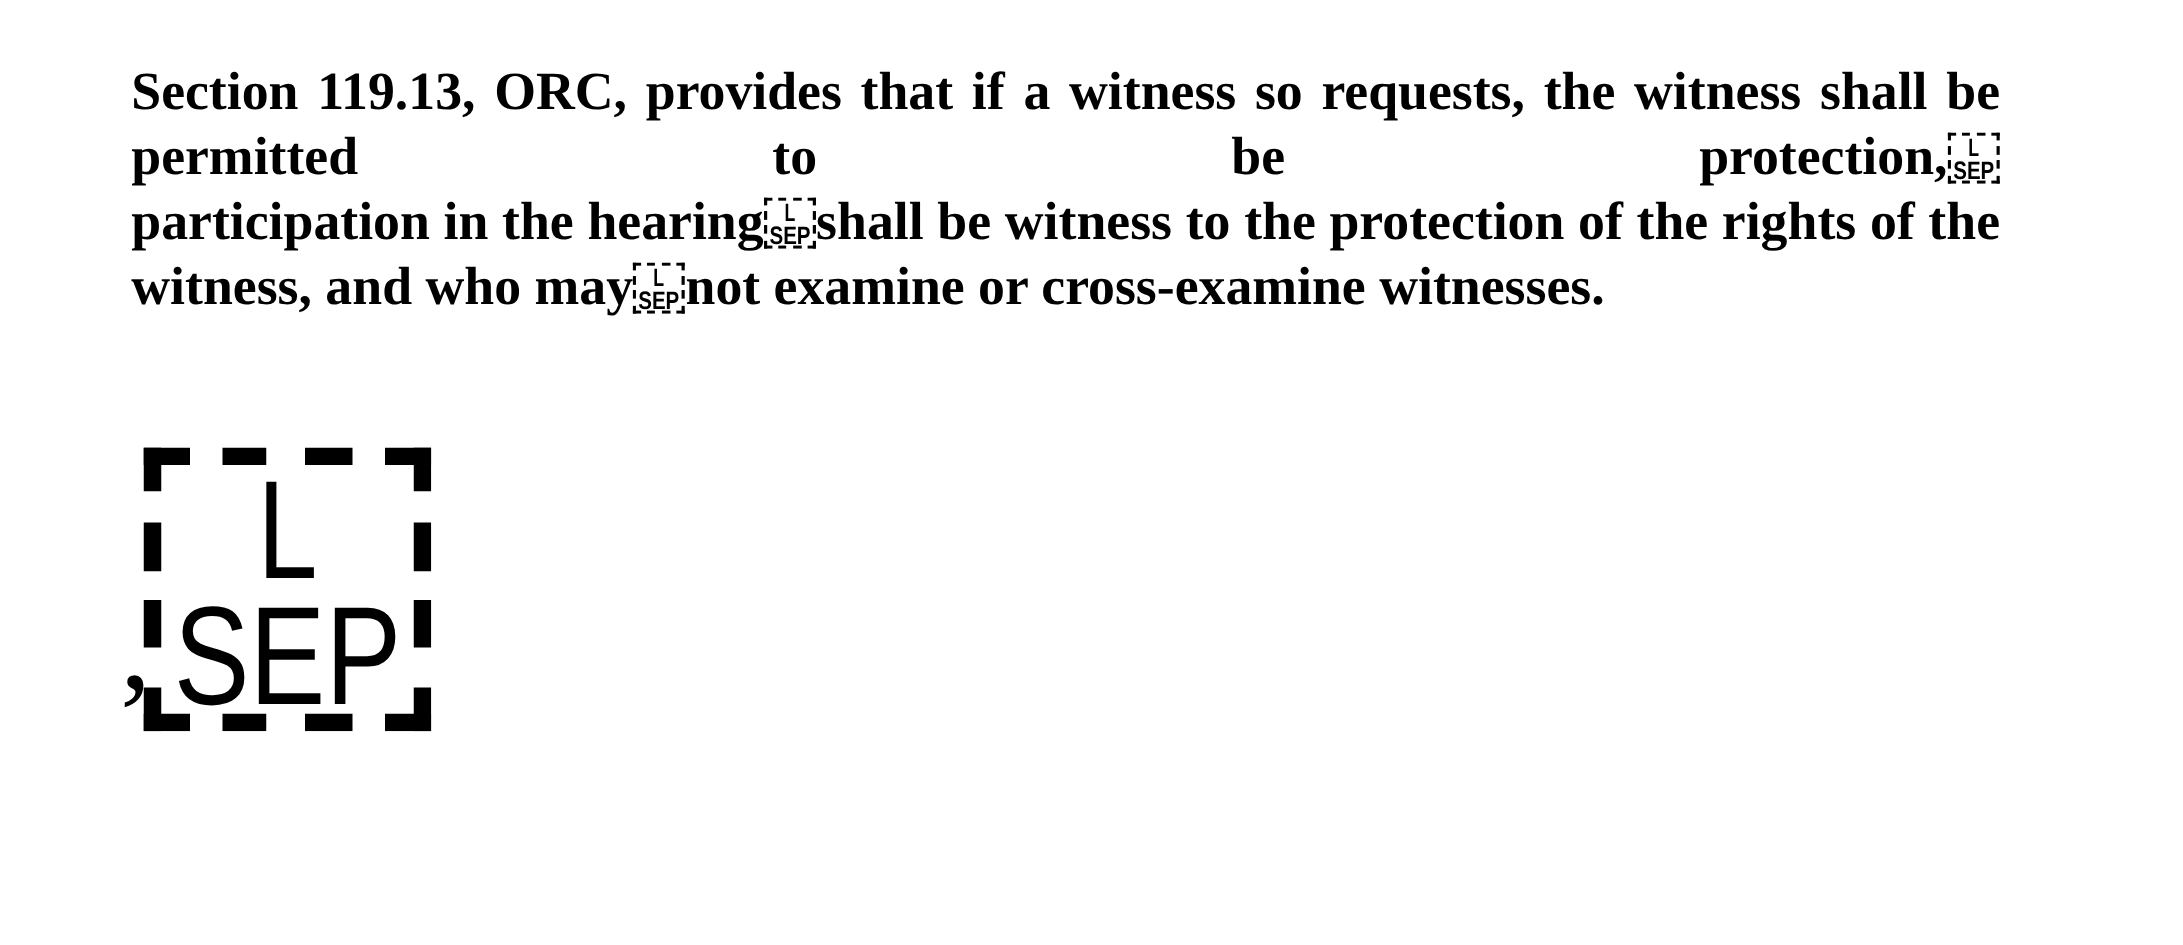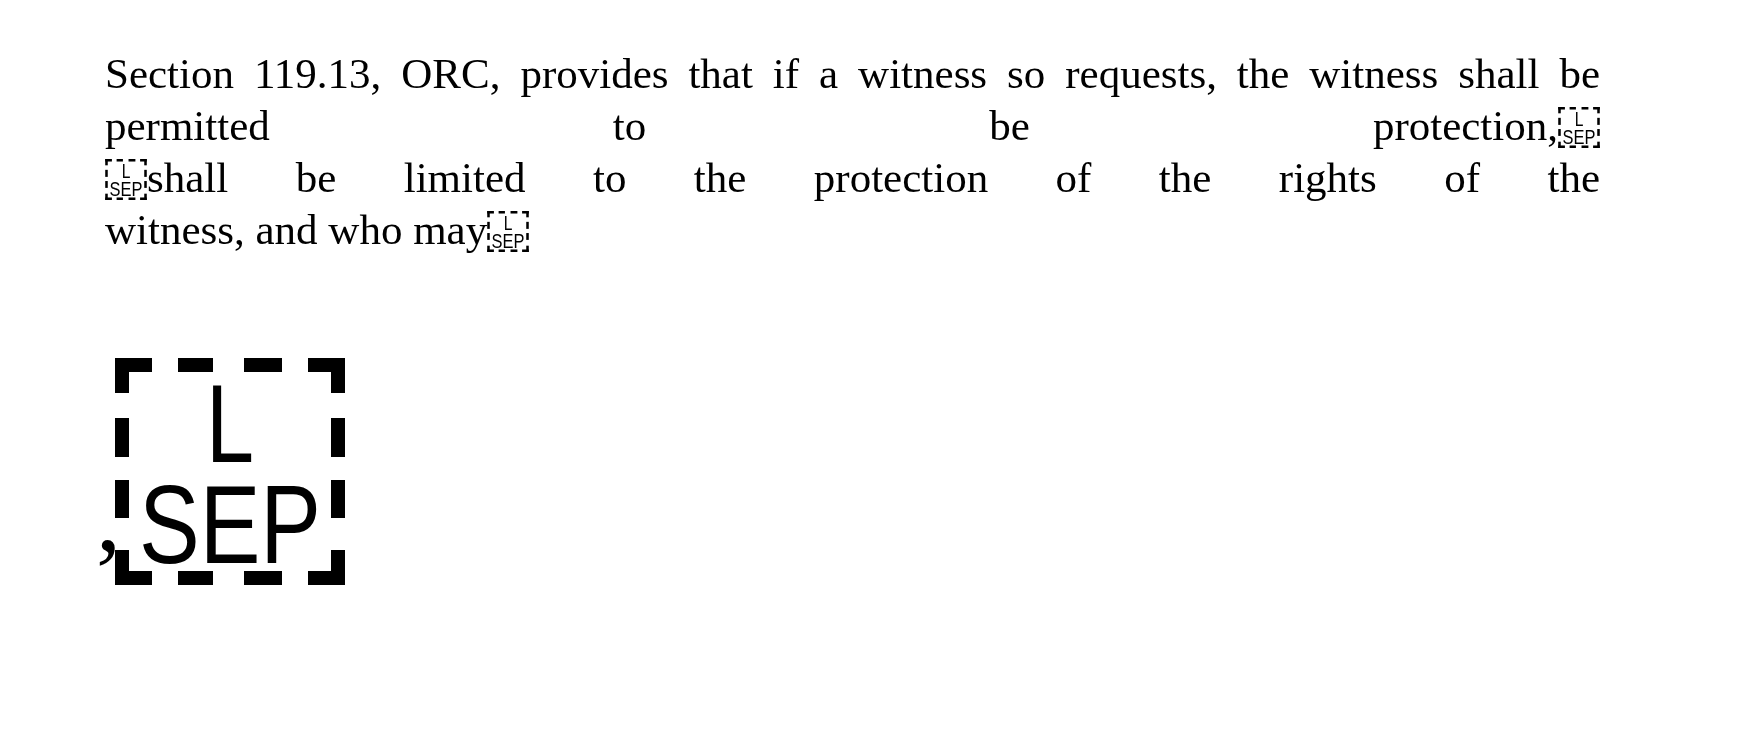--- a/index.html
+++ b/index.html
@@ -11,20 +11,21 @@
     overflow: hidden;
     font-family: "Liberation Serif", "DejaVu Serif", serif;
   }
   .para {
     position: absolute;
     left: 105px; top: 48px;
     width: 1495px;
     font-size: 43px;
     line-height: 52px;
     color: #000;
+    font-weight: bold;
   }
   .line { text-align: justify; text-align-last: justify; }
   .line--last { text-align: center; text-align-last: left; }
   .seg { white-space: normal; }
   .sep-inline {
     display: inline-block;
     width: 42px; height: 41px;
     vertical-align: -8px;
   }
   .sep-inline svg { display: block; width: 100%; height: 100%; }
@@ -61,42 +62,42 @@
             <rect x="0" y="213" width="37" height="14"></rect>
             <rect x="0" y="192" width="14" height="35"></rect>
             <rect x="63" y="213" width="35" height="14"></rect>
             <rect x="129" y="213" width="38" height="14"></rect>
             <rect x="193" y="213" width="37" height="14"></rect>
             <rect x="216" y="192" width="14" height="35"></rect>
             <text x="115" y="104" text-anchor="middle" font-size="112" textLength="48" lengthAdjust="spacingAndGlyphs">L</text>
             <text x="115" y="205" text-anchor="middle" font-size="112" textLength="182" lengthAdjust="spacingAndGlyphs">SEP</text>
           </g>
         </svg></span></div>
-  <div class="line"><span class="sep-inline"><svg class="sep-svg" viewBox="0 0 230 227">
+  <div class="line"><span class="seg">participation in the hearing</span><span class="sep-inline"><svg class="sep-svg" viewBox="0 0 230 227">
           <g fill="#000000">
             <rect x="0" y="0" width="37" height="14"></rect>
             <rect x="0" y="0" width="14" height="35"></rect>
             <rect x="63" y="0" width="35" height="14"></rect>
             <rect x="129" y="0" width="38" height="14"></rect>
             <rect x="193" y="0" width="37" height="14"></rect>
             <rect x="216" y="0" width="14" height="35"></rect>
             <rect x="0" y="60" width="14" height="39"></rect>
             <rect x="0" y="122" width="14" height="38"></rect>
             <rect x="216" y="60" width="14" height="39"></rect>
             <rect x="216" y="122" width="14" height="38"></rect>
             <rect x="0" y="213" width="37" height="14"></rect>
             <rect x="0" y="192" width="14" height="35"></rect>
             <rect x="63" y="213" width="35" height="14"></rect>
             <rect x="129" y="213" width="38" height="14"></rect>
             <rect x="193" y="213" width="37" height="14"></rect>
             <rect x="216" y="192" width="14" height="35"></rect>
             <text x="115" y="104" text-anchor="middle" font-size="112" textLength="48" lengthAdjust="spacingAndGlyphs">L</text>
             <text x="115" y="205" text-anchor="middle" font-size="112" textLength="182" lengthAdjust="spacingAndGlyphs">SEP</text>
           </g>
-        </svg></span><span class="seg">shall be limited to the protection of the rights of the</span></div>
+        </svg></span><span class="seg">shall be witness to the protection of the rights of the</span></div>
   <div class="line line--last"><span class="seg">witness, and who may</span><span class="sep-inline"><svg class="sep-svg" viewBox="0 0 230 227">
           <g fill="#000000">
             <rect x="0" y="0" width="37" height="14"></rect>
             <rect x="0" y="0" width="14" height="35"></rect>
             <rect x="63" y="0" width="35" height="14"></rect>
             <rect x="129" y="0" width="38" height="14"></rect>
             <rect x="193" y="0" width="37" height="14"></rect>
             <rect x="216" y="0" width="14" height="35"></rect>
             <rect x="0" y="60" width="14" height="39"></rect>
             <rect x="0" y="122" width="14" height="38"></rect>
@@ -104,21 +105,21 @@
             <rect x="216" y="122" width="14" height="38"></rect>
             <rect x="0" y="213" width="37" height="14"></rect>
             <rect x="0" y="192" width="14" height="35"></rect>
             <rect x="63" y="213" width="35" height="14"></rect>
             <rect x="129" y="213" width="38" height="14"></rect>
             <rect x="193" y="213" width="37" height="14"></rect>
             <rect x="216" y="192" width="14" height="35"></rect>
             <text x="115" y="104" text-anchor="middle" font-size="112" textLength="48" lengthAdjust="spacingAndGlyphs">L</text>
             <text x="115" y="205" text-anchor="middle" font-size="112" textLength="182" lengthAdjust="spacingAndGlyphs">SEP</text>
           </g>
-        </svg></span></div>
+        </svg></span><span class="seg">not examine or cross-examine witnesses.</span></div>
 </div>
 
 <div class="big-sep">
   <svg class="sep-svg" viewBox="-20 0 250 227">
     <text class="big-comma" x="-19" y="192" font-size="100">,</text>
     <g fill="#000000">
       <rect x="0" y="0" width="37" height="14"></rect>
         <rect x="0" y="0" width="14" height="35"></rect>
       <rect x="63" y="0" width="35" height="14"></rect>
         <rect x="129" y="0" width="38" height="14"></rect>

